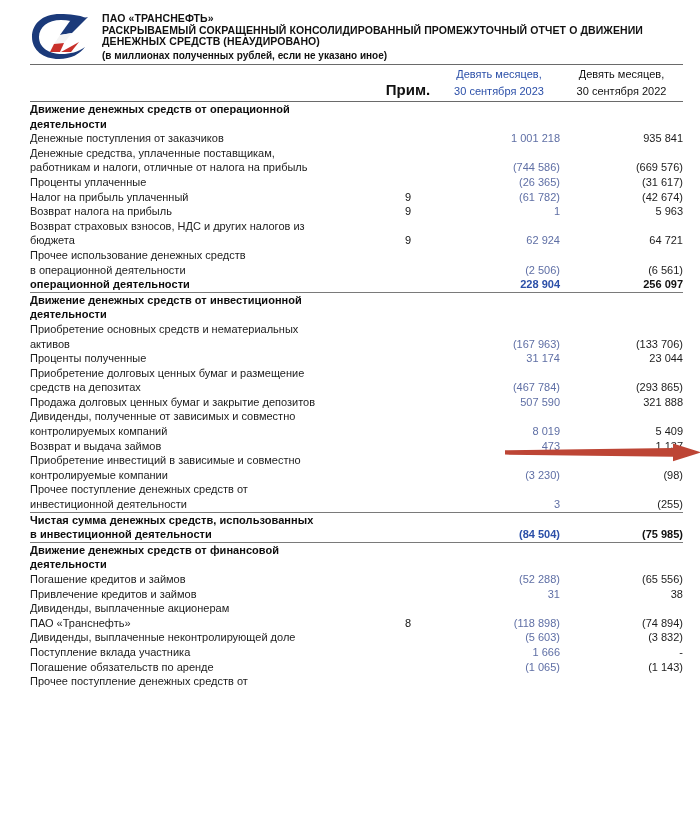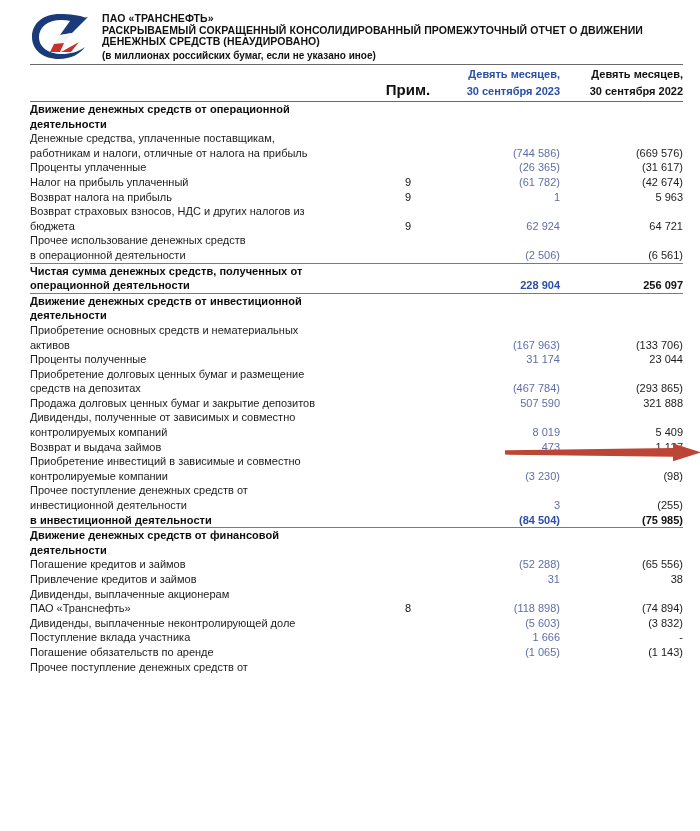--- a/index.html
+++ b/index.html
@@ -72,22 +72,22 @@
     padding: 0;
     vertical-align: bottom;
   }
   col.c-label { width: 348px; }
   col.c-note  { width: 60px; }
   col.c-y1    { width: 122px; }
   col.c-y2    { width: 123px; }
 
   
   .hdr-cell {
-    text-align: right;
-    font-weight: bold;
+    text-align: center;
+    font-weight: normal;
     font-size: 11px;
     line-height: 14px;
     padding-bottom: 2px;
     white-space: nowrap;
   }
   .hdr-cell.y1 { color: #2B4FA8; }
   .hdr-cell.y2 { color: #111; }
   .hdr-note {
     text-align: center;
     font-weight: bold;
@@ -163,21 +163,21 @@
       <path d="M30 3 C12 3 2 13 2 26 C2 39 13 48 29 48 C41 48 50 43 55 36 C48 41 40 43 32 43 C18 43 9 36 9 26 C9 16 18 9 31 9 C38 9 44 10 49 13 L56 7 C49 4 40 3 30 3 Z" fill="#1B3A7A"></path>
       <path d="M40 10 L58 6 L42 22 L30 24 Z" fill="#1B3A7A"></path>
       <path d="M30 24 L42 22 L34 32 L24 33 Z" fill="#f4f4f4"></path>
       <path d="M24 33 L34 32 L30 41 L20 41 Z" fill="#C8302A"></path>
       <path d="M31 41 L49 31 L41 41 Z" fill="#C8302A"></path>
     </svg>
   </div>
   <div class="masthead-text">
     <div class="company-name">ПАО «ТРАНСНЕФТЬ»</div>
     <div class="doc-title">РАСКРЫВАЕМЫЙ СОКРАЩЕННЫЙ КОНСОЛИДИРОВАННЫЙ ПРОМЕЖУТОЧНЫЙ ОТЧЕТ О ДВИЖЕНИИ ДЕНЕЖНЫХ СРЕДСТВ (НЕАУДИРОВАНО)</div>
-    <div class="doc-units">(в миллионах российских бумаг, если не указано иное)</div>
+    <div class="doc-units">(в миллионах полученных рублей, если не указано иное)</div>
   </div>
 </div>
 
 <div class="sheet">
   <table class="cf">
     <colgroup>
       <col class="c-label">
         <col class="c-note">
         <col class="c-y1">
         <col class="c-y2">
@@ -209,20 +209,26 @@
           <td class="num y1"></td>
           <td class="num y2"></td>
         </tr>
         <tr class="row section">
           <td class="label">деятельности</td>
           <td class="note"></td>
           <td class="num y1"></td>
           <td class="num y2"></td>
         </tr>
         <tr class="row">
+          <td class="label">Денежные поступления от заказчиков</td>
+          <td class="note"></td>
+          <td class="num y1">1 001 218</td>
+          <td class="num y2">935 841</td>
+        </tr>
+        <tr class="row">
           <td class="label">Денежные средства, уплаченные поставщикам,</td>
           <td class="note"></td>
           <td class="num y1"></td>
           <td class="num y2"></td>
         </tr>
         <tr class="row">
           <td class="label">работникам и налоги, отличные от налога на прибыль</td>
           <td class="note"></td>
           <td class="num y1">(744 586)</td>
           <td class="num y2">(669 576)</td>
@@ -262,26 +268,20 @@
           <td class="note"></td>
           <td class="num y1"></td>
           <td class="num y2"></td>
         </tr>
         <tr class="row">
           <td class="label">в операционной деятельности</td>
           <td class="note"></td>
           <td class="num y1">(2 506)</td>
           <td class="num y2">(6 561)</td>
         </tr>
-        <tr class="row subtotal rule-above">
-          <td class="label">Чистая сумма денежных средств, полученных от</td>
-          <td class="note"></td>
-          <td class="num y1"></td>
-          <td class="num y2"></td>
-        </tr>
         <tr class="row subtotal rule-below">
           <td class="label">операционной деятельности</td>
           <td class="note"></td>
           <td class="num y1">228 904</td>
           <td class="num y2">256 097</td>
         </tr>
         <tr class="row section">
           <td class="label">Движение денежных средств от инвестиционной</td>
           <td class="note"></td>
           <td class="num y1"></td>
@@ -363,20 +363,26 @@
           <td class="label">Прочее поступление денежных средств от</td>
           <td class="note"></td>
           <td class="num y1"></td>
           <td class="num y2"></td>
         </tr>
         <tr class="row">
           <td class="label">инвестиционной деятельности</td>
           <td class="note"></td>
           <td class="num y1">3</td>
           <td class="num y2">(255)</td>
+        </tr>
+        <tr class="row subtotal rule-above">
+          <td class="label">Чистая сумма денежных средств, использованных</td>
+          <td class="note"></td>
+          <td class="num y1"></td>
+          <td class="num y2"></td>
         </tr>
         <tr class="row subtotal rule-below">
           <td class="label">в инвестиционной деятельности</td>
           <td class="note"></td>
           <td class="num y1">(84 504)</td>
           <td class="num y2">(75 985)</td>
         </tr>
         <tr class="row section">
           <td class="label">Движение денежных средств от финансовой</td>
           <td class="note"></td>

